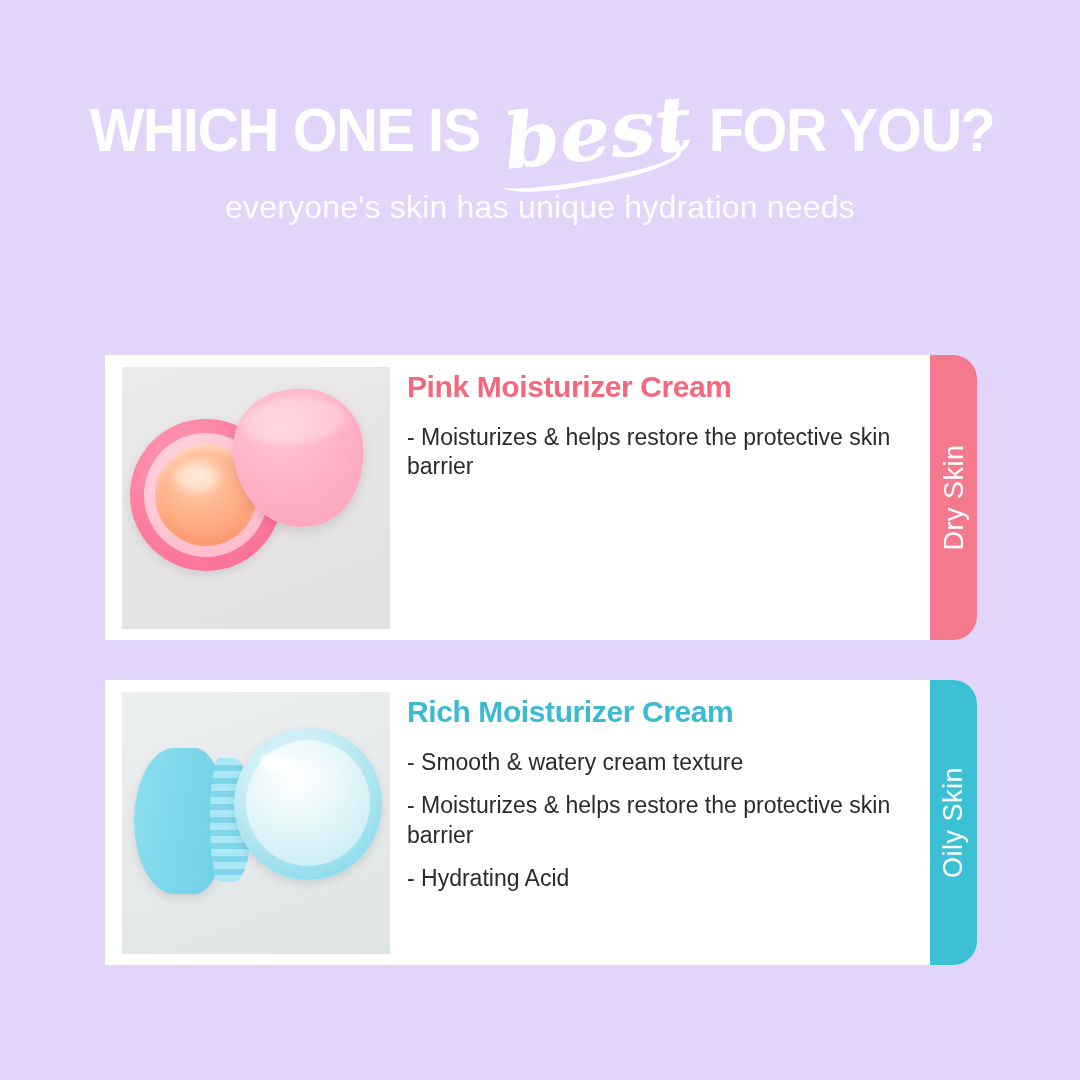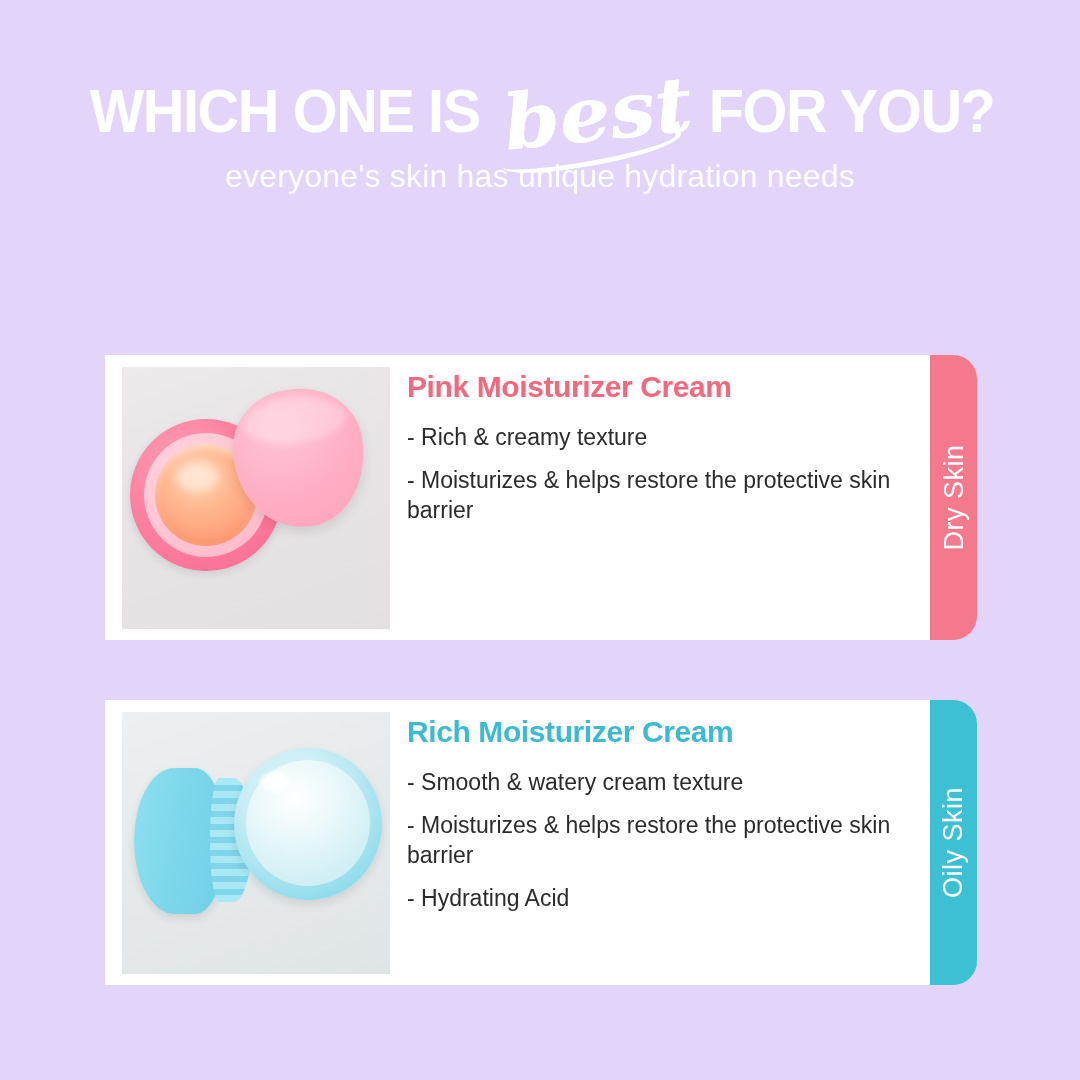--- a/index.html
+++ b/index.html
@@ -5,21 +5,21 @@
   * { margin:0; padding:0; box-sizing:border-box; }
   html,body { width:1080px; height:1080px; }
   body {
     background:#e3d5f9;
     font-family:"Liberation Sans", sans-serif;
     overflow:hidden;
     position:relative;
   }
 
   
-  .header { width:1080px; padding-top:68px; text-align:center; }
+  .header { width:1080px; padding-top:87px; text-align:center; }
 
   .title-row {
     display:flex;
     align-items:baseline;
     justify-content:center;
     white-space:nowrap;
     line-height:1;
   }
   .title-part {
     font-family:"Liberation Sans", sans-serif;
@@ -51,34 +51,34 @@
     width:168px;
     height:26px;
     border-bottom:5px solid #fff;
     border-right:5px solid #fff;
     border-radius:0 0 60% 40%;
     transform:rotate(-3deg);
     pointer-events:none;
   }
 
   .subtitle {
-    margin-top:14px;
+    margin-top:26px;
     font-size:32px;
     color:#ffffff;
     letter-spacing:0.2px;
     font-weight:400;
     opacity:0.95;
   }
 
   
   .cards { position:absolute; left:0; top:355px; width:1080px; }
 
   .card {
     position:relative;
-    margin:0 0 60px 105px;
+    margin:0 0 40px 105px;
     width:867px;           
     height:285px;
     padding-left:13px;
   }
   .card-white {
     position:absolute;
     left:0; top:0;
     width:825px; height:285px;
     background:#ffffff;
   }
@@ -221,21 +221,20 @@
           <div class="pk-base"></div>
           <div class="pk-rim"></div>
           <div class="pk-cream"></div>
           <div class="pk-lid"></div>
         </div>
       </div>
 
       <div class="info">
         <div class="prod-title" style="color:#f4687e">Pink Moisturizer Cream</div>
         <ul class="bullets">
-          <li>- Rich &amp; creamy texture</li>
           <li>- Moisturizes &amp; helps restore the protective skin barrier</li>
         </ul>
       </div>
 
     </div>
     <div class="card-tab" style="background:#f5798c">
       <span class="card-tab-label">Dry Skin</span>
     </div>
   </div>
 

